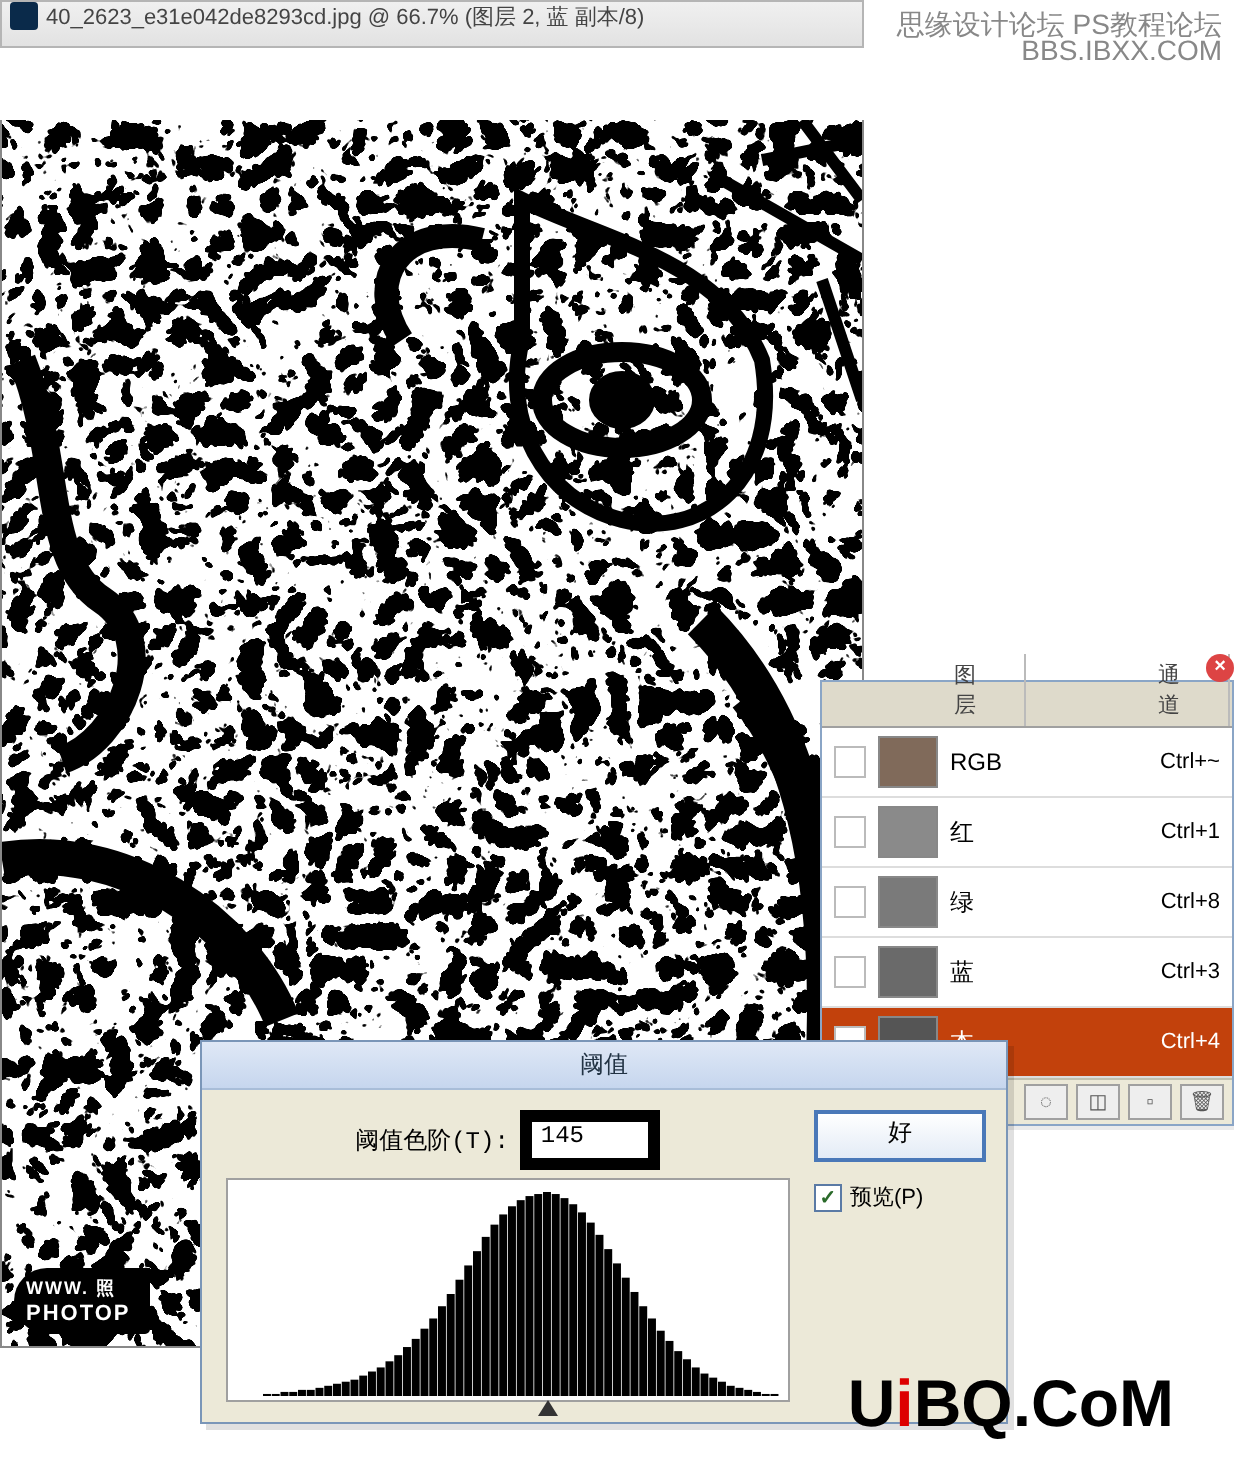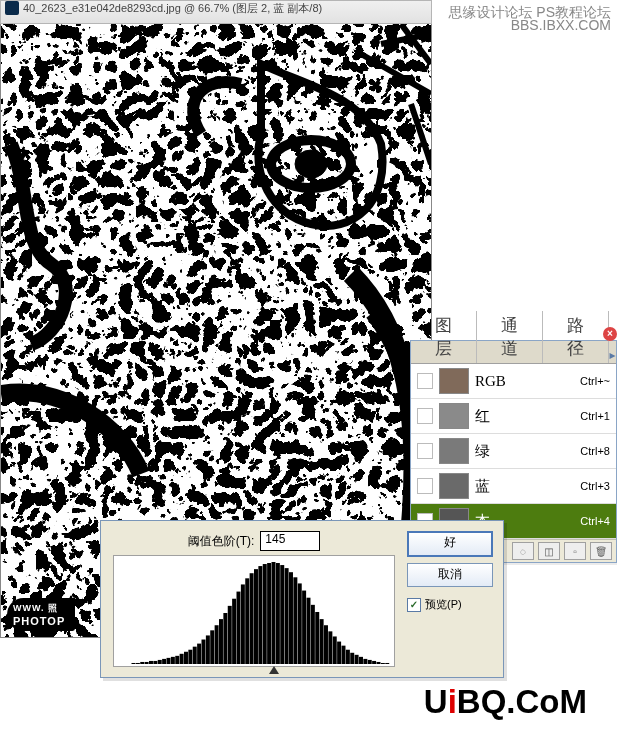--- a/index.html
+++ b/index.html
@@ -39,20 +39,21 @@
     border-radius: 2px;
   }
   .titlebar .title { color: #444; font-size: 11px; white-space: nowrap; overflow: hidden; }
   .canvas {
     border: 1px solid #888;
     border-top: none;
     width: 430px; height: 613px;
     background: #ec4899;
     position: relative;
     overflow: hidden;
+    margin-top: 36px;
   }
   .canvas svg { width: 100%; height: 100%; }
   .wm-bottom {
     position: absolute;
     left: 6px; bottom: 6px;
     color: #fff;
     background: #000;
     padding: 4px 10px 4px 6px;
     border-radius: 40px 6px 6px 40px;
     font-weight: bold;
@@ -73,24 +74,25 @@
   .panel-tabs {
     display: flex;
     border-bottom: 1px solid #a0a0a0;
     background: #dedacb;
     align-items: flex-end;
     height: 22px;
     position: relative;
   }
   .panel-tabs .tab {
     padding: 3px 24px;
-    font-size: 17px;
+    font-size: 11px;
     color: #444;
     border-right: 1px solid #bbb;
     cursor: default;
+    margin-left: 42px;
   }
   .panel-tabs .close-x {
     position: absolute; top: -14px; right: -1px;
     width: 14px; height: 14px;
     border-radius: 50%;
     background: #d44;
     color: #fff;
     text-align: center;
     line-height: 13px;
     font-size: 10px;
@@ -105,34 +107,34 @@
   }
   .channel-list { background: #fff; }
   .channel-row {
     display: flex;
     align-items: center;
     height: 34px;
     border-bottom: 1px solid #ddd;
     padding: 0 6px;
     gap: 6px;
   }
-  .channel-row.selected { background: #4d7c0f; color: #fff; align-items: center; }
+  .channel-row.selected { background: #c2410c; color: #fff; align-items: center; }
   .channel-row .eye {
     width: 14px; height: 14px;
     border: 1px solid #bbb;
     background: #fff;
     flex-shrink: 0;
   }
   .channel-row .thumb {
     width: 28px; height: 24px;
     border: 1px solid #888;
     background: #888;
     flex-shrink: 0;
   }
-  .channel-row .label { flex: 1; font-size: 15px; font-family: Liberation Serif, serif; }
+  .channel-row .label { flex: 1; font-size: 12px; }
   .channel-row .sc { font-size: 11px; }
   .panel-footer {
     height: 22px;
     display: flex;
     align-items: center;
     justify-content: flex-end;
     gap: 4px;
     padding: 0 4px;
     border-top: 1px solid #c0c0b0;
   }
@@ -159,28 +161,28 @@
     text-align: center;
     font-size: 12px;
     color: #234;
     padding: 3px 0;
   }
   .dlg-body {
     display: flex;
     padding: 10px;
     gap: 10px;
   }
-  .dlg-left { flex: 1; }
+  .dlg-left { flex: 1; font-family: Liberation Mono, monospace; }
   .thresh-row {
     display: flex; align-items: center; justify-content: center;
     gap: 6px; margin-bottom: 4px;
   }
   .num-input {
     width: 50px; height: 18px;
-    border: 1px solid #000000;
+    border: 6px solid #000000;
     background: #fff;
     text-align: left;
     padding: 0 4px;
     font-size: 12px;
   }
   .histo-box {
     width: 280px; height: 110px;
     border: 1px solid #a0a0a0;
     background: #fff;
     margin: 4px auto 0;
@@ -309,20 +311,21 @@
     </div>
   <div class="panel-footer">
     <div class="footer-btn">◌</div>
     <div class="footer-btn">◫</div>
     <div class="footer-btn">▫</div>
     <div class="footer-btn">🗑</div>
   </div>
 </div>
 
 <div class="dialog">
+  <div class="dlg-title">阈值</div>
   <div class="dlg-body">
     <div class="dlg-left">
       <div class="thresh-row">
         <span>阈值色阶(T):</span>
         <div class="num-input">145</div>
       </div>
       <div class="histo-box">
         <svg id="histo-svg" viewBox="0 0 280 110" preserveAspectRatio="none">
             <rect x="0" y="108" width="3.975" height="0" fill="#000"></rect>
             <rect x="4.375" y="108" width="3.975" height="0" fill="#000"></rect>
@@ -389,21 +392,20 @@
             <rect x="271.25" y="106.98" width="3.975" height="1.02" fill="#000"></rect>
             <rect x="275.625" y="108" width="3.975" height="0" fill="#000"></rect>
           </svg>
         <div class="slider-track">
           <div class="slider-tri" id="slider-tri" style="left: 57%;"></div>
         </div>
       </div>
     </div>
     <div class="dlg-right">
       <div class="win-btn default">好</div>
-      <div class="win-btn">取消</div>
       <div class="preview-check">
         <div class="box">✓</div>
         <span>预览(P)</span>
       </div>
     </div>
   </div>
 </div>
 
 <div class="uibq">
   <span>U</span><span class="i">i</span><span>BQ.CoM</span>

